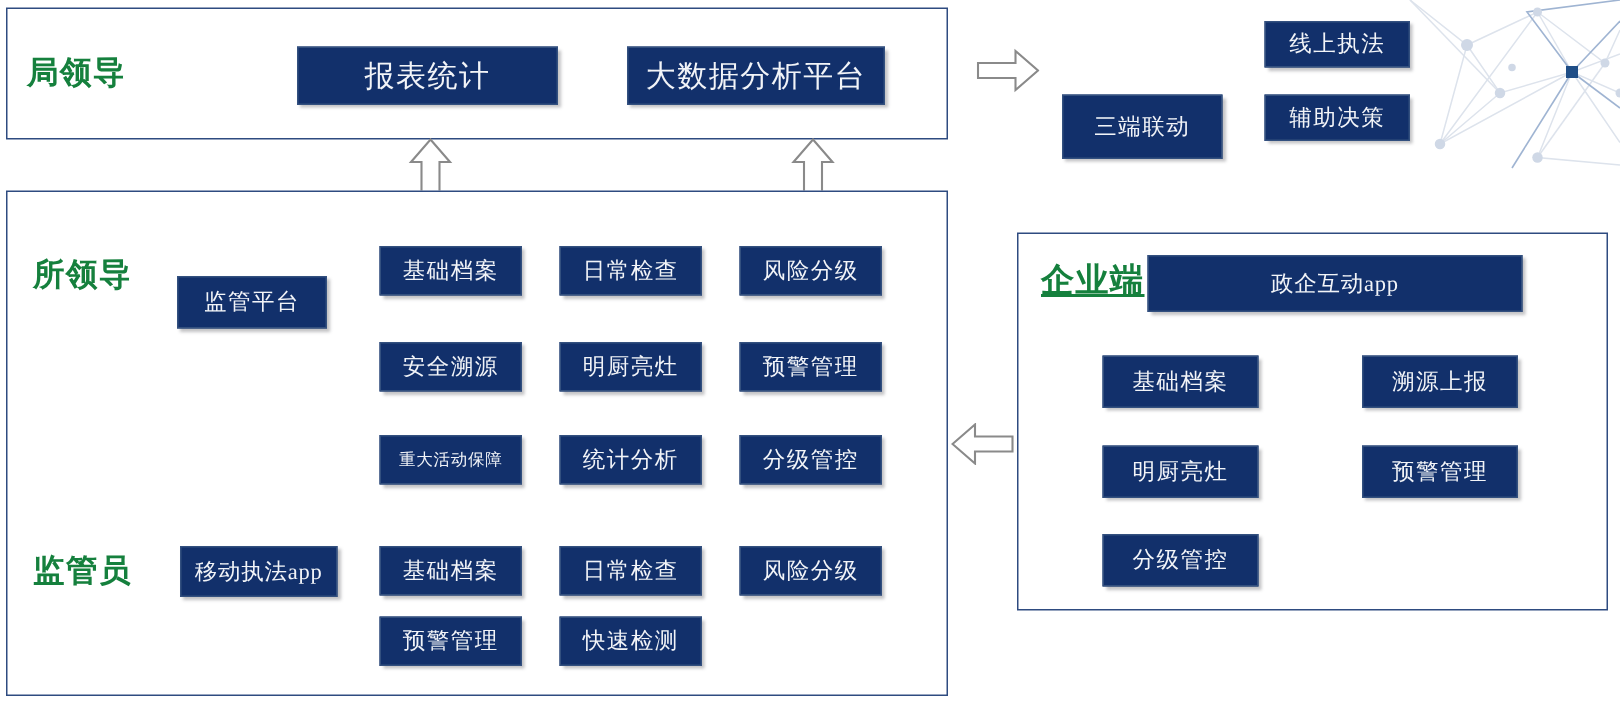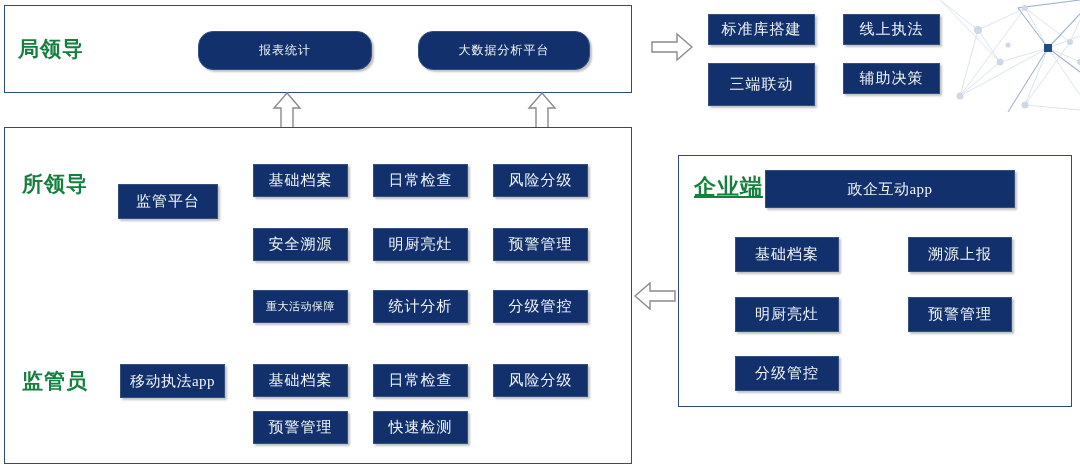--- a/index.html
+++ b/index.html
@@ -67,21 +67,21 @@
     display: flex;
     align-items: center;
     justify-content: center;
     font-family: "Liberation Serif", "DejaVu Serif", serif;
     font-size: 15px;
     letter-spacing: 1px;
     white-space: nowrap;
     box-shadow: 2px 2px 2px rgba(120,120,125,0.45);
   }
   .chip.small   { font-size: 11px; letter-spacing: 0.5px; }
-  .chip.wide    { font-size: 12px; border-radius: 15px; }
+  .chip.wide    { font-size: 20px; }
   .chip.app     { letter-spacing: 0.5px; }
 
   
   .arrow { position: absolute; pointer-events: none; }
 </style>
 </head>
 <body>
 
 <div id="canvas">
 
@@ -129,21 +129,20 @@
   </svg>
 
   <svg class="arrow" style="left:527px; top:92px; width:30px; height:38px;" viewBox="0 0 30 38">
     <polygon points="15,1 28,16 21,16 21,37 9,37 9,16 2,16" fill="#ffffff" stroke="#8a8a8a" stroke-width="1.4"></polygon>
   </svg>
 
   <svg class="arrow" style="left:651px; top:32px; width:42px; height:30px;" viewBox="0 0 42 30">
     <polygon points="1,10 26,10 26,2 41,15 26,28 26,20 1,20" fill="#ffffff" stroke="#8a8a8a" stroke-width="1.4"></polygon>
   </svg>
 
-  <div class="chip" style="left:708px; top:14px; width:107px; height:31px;">标准库搭建</div>
 
   <div class="chip" style="left:843px; top:14px; width:97px; height:31px;text-align:center;">线上执法</div>
 
   <div class="chip" style="left:708px; top:63px; width:107px; height:43px;">三端联动</div>
 
   <div class="chip" style="left:843px; top:63px; width:97px; height:31px;">辅助决策</div>
 
   <div class="panel" style="left:4px; top:127px; width:628px; height:337px;"></div>
 
   <div class="role-label" style="left:22px; top:173px;">所领导</div>

